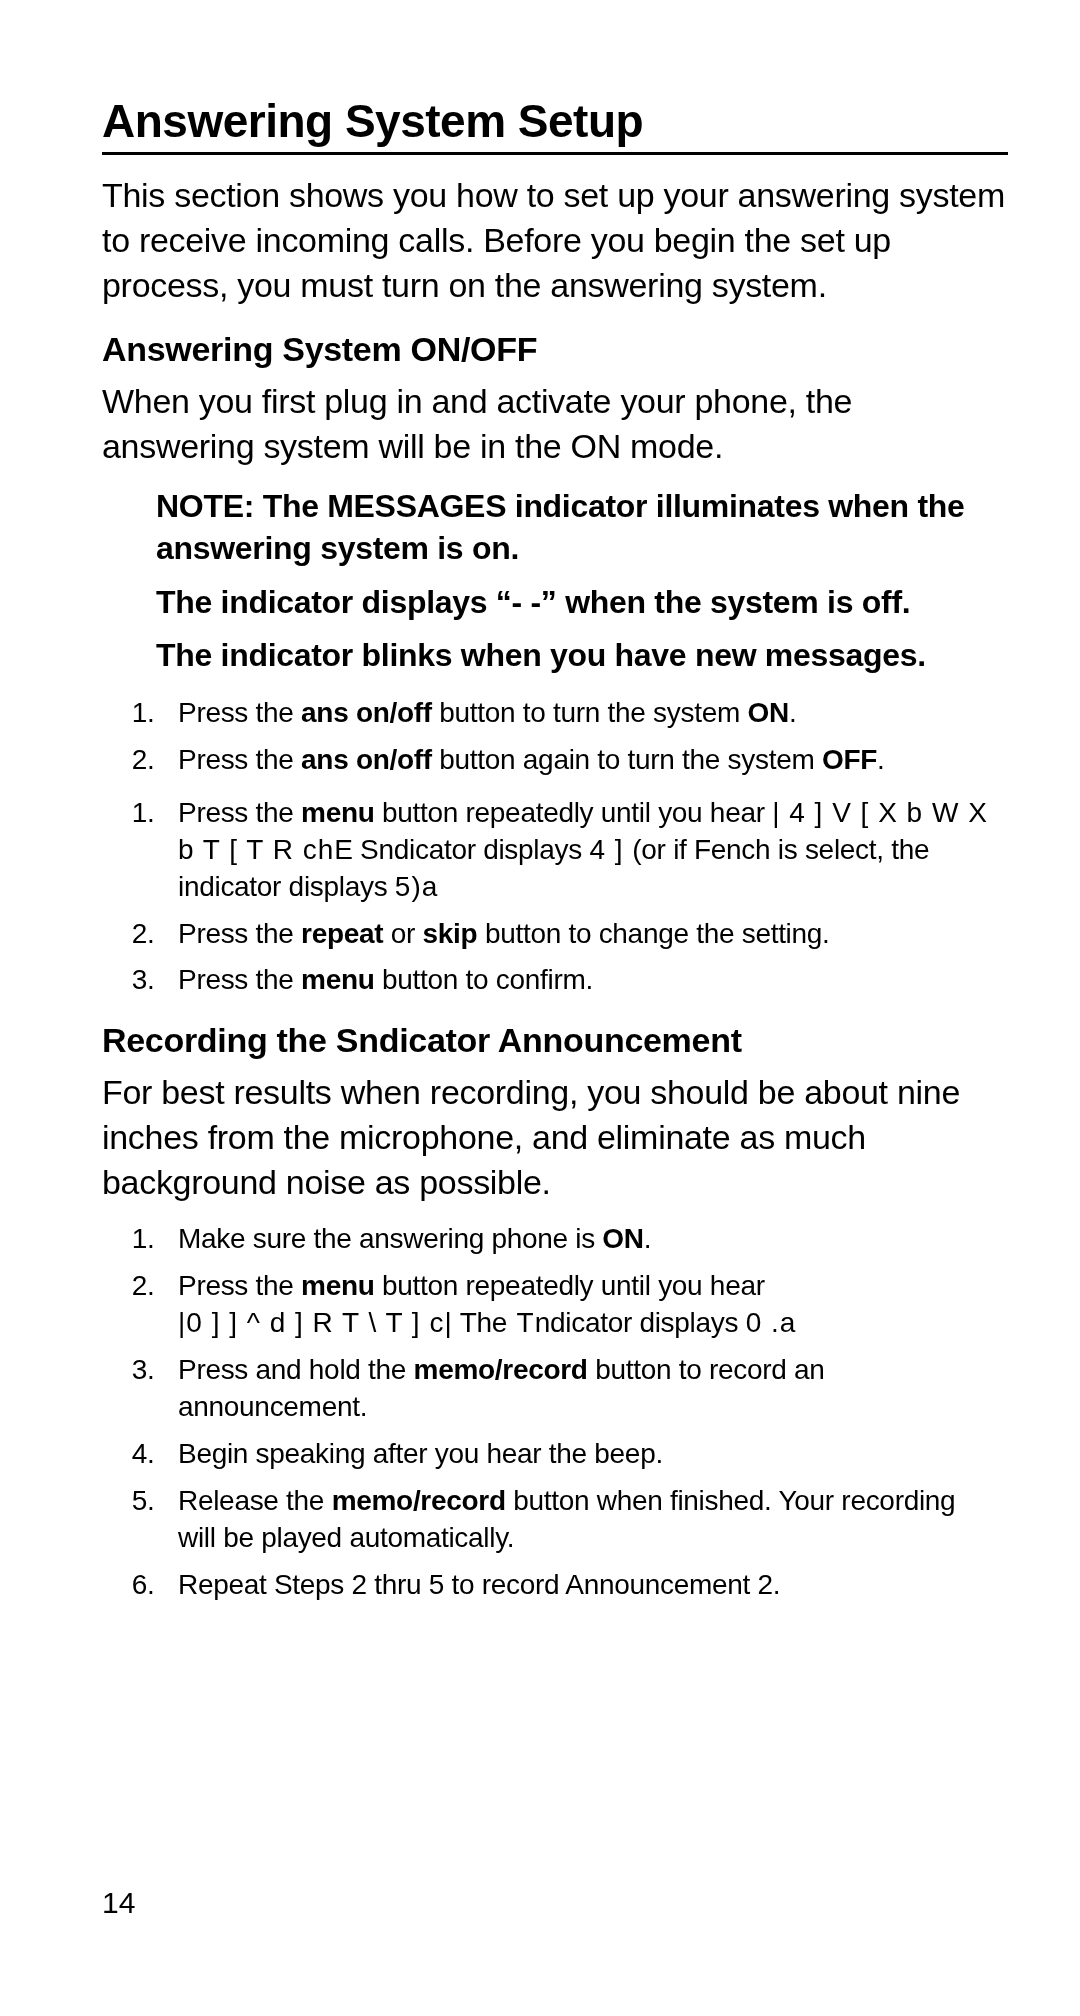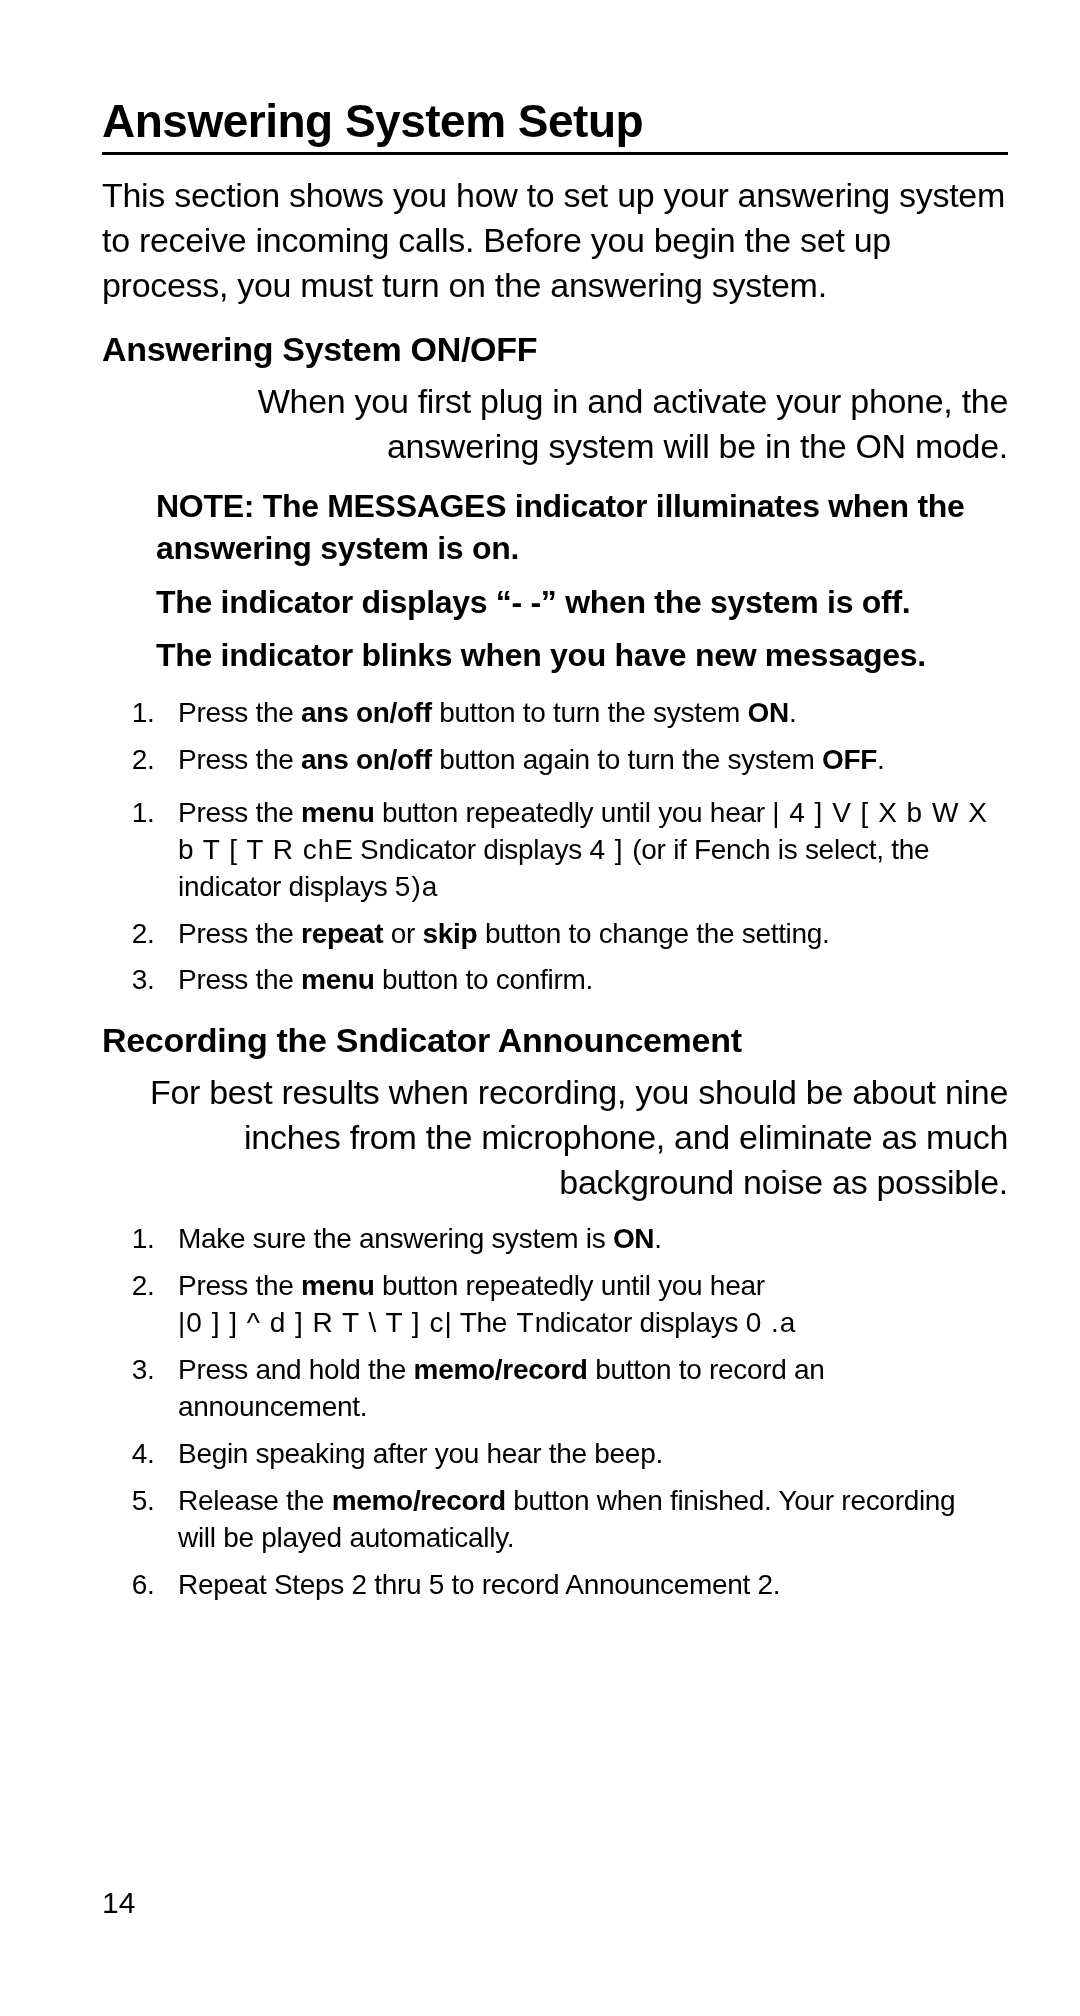--- a/index.html
+++ b/index.html
@@ -37,21 +37,20 @@
     font-size: 34px;
     font-weight: 700;
     margin: 22px 0 10px 0;
     letter-spacing: -0.3px;
   }
   p.body {
     font-size: 34px;
     line-height: 1.32;
     margin: 8px 0 16px 0;
     letter-spacing: -0.3px;
-    text-align: right;
   }
   .note-block {
     margin: 18px 0 18px 54px;
     padding-right: 20px;
   }
   .note-block p {
     font-size: 32px;
     font-weight: 700;
     line-height: 1.3;
     margin: 0 0 12px 0;
@@ -114,21 +113,21 @@
     <li>
       <span>Press the </span><span class="b">menu</span><span> button to confirm.</span>
     </li>
   </ol>
 
   <h2 class="section">Recording the Sndicator Announcement</h2>
   <p class="body">For best results when recording, you should be about nine inches from the microphone, and eliminate as much background noise as possible.</p>
 
   <ol class="steps">
     <li>
-      <span>Make sure the answering system is </span><span class="b">ON</span><span>.</span>
+      <span>Make sure the answering phone is </span><span class="b">ON</span><span>.</span>
     </li>
     <li>
       <span>Press the </span><span class="b">menu</span><span> button repeatedly until you hear </span><br>
       <span class="garble">|0 ] ] ^ d ] R T \ T ] c|</span><span> Th</span><span class="garble">e T</span><span>ndicator displays </span><span class="garble"> 0 .a</span>
     </li>
     <li>
       <span>Press and hold the </span><span class="b">memo/record</span><span> button to record an announcement.</span>
     </li>
     <li>Begin speaking after you hear the beep.</li>
     <li>

